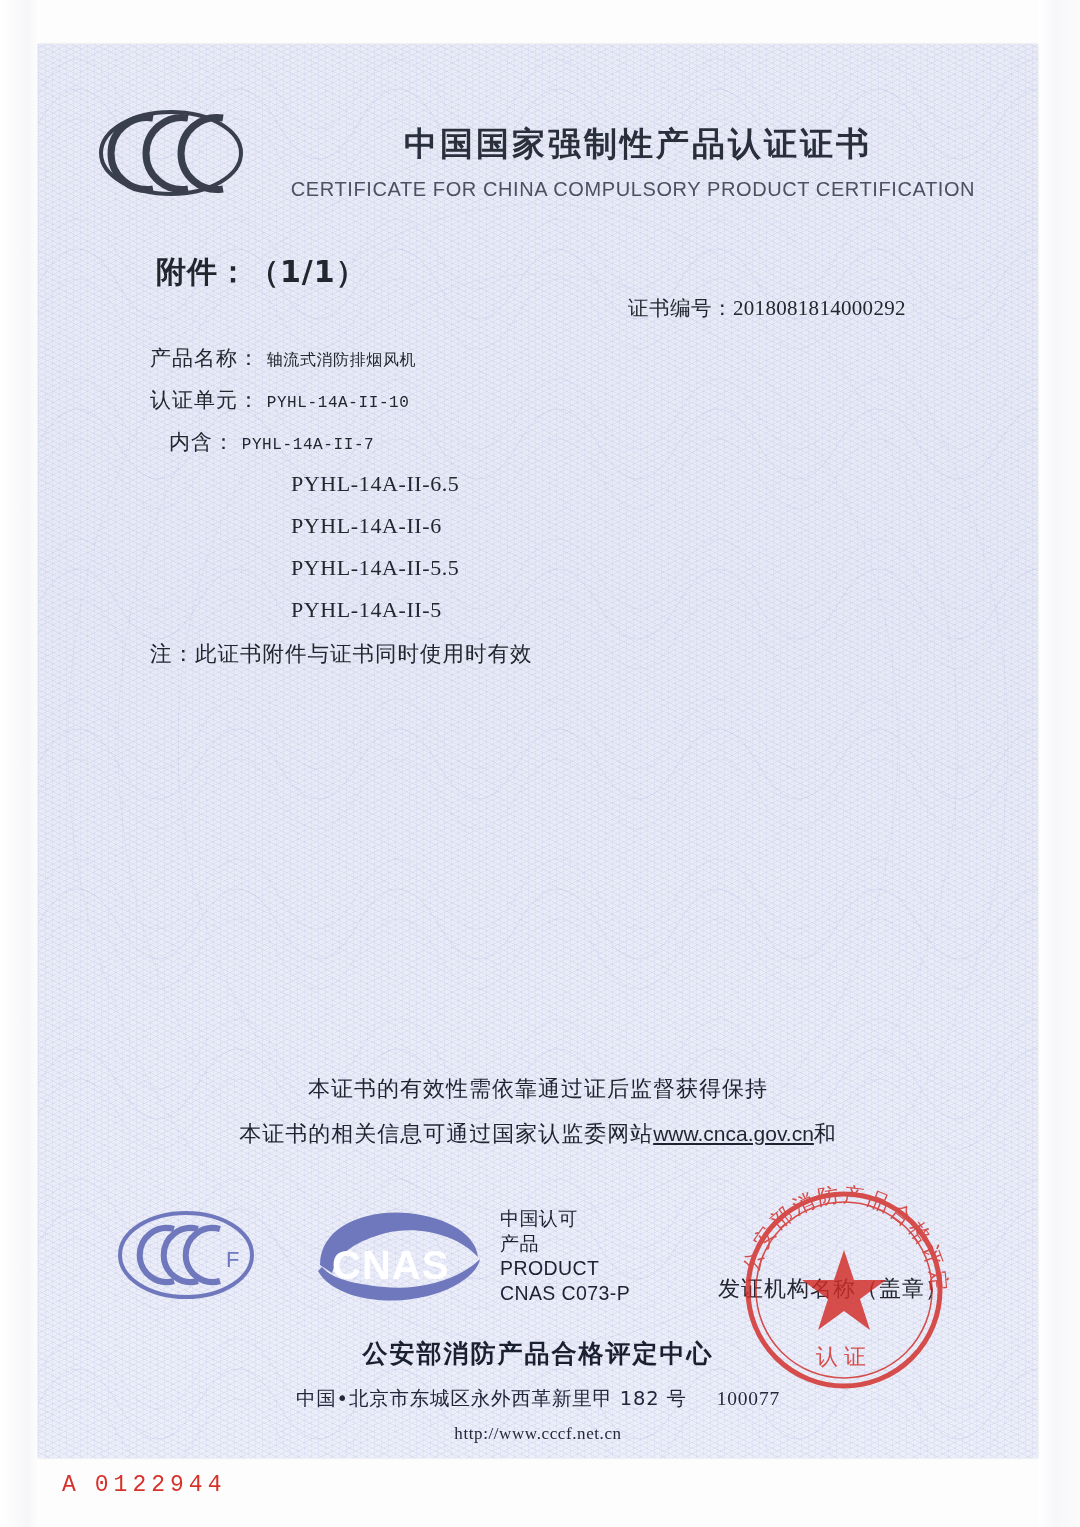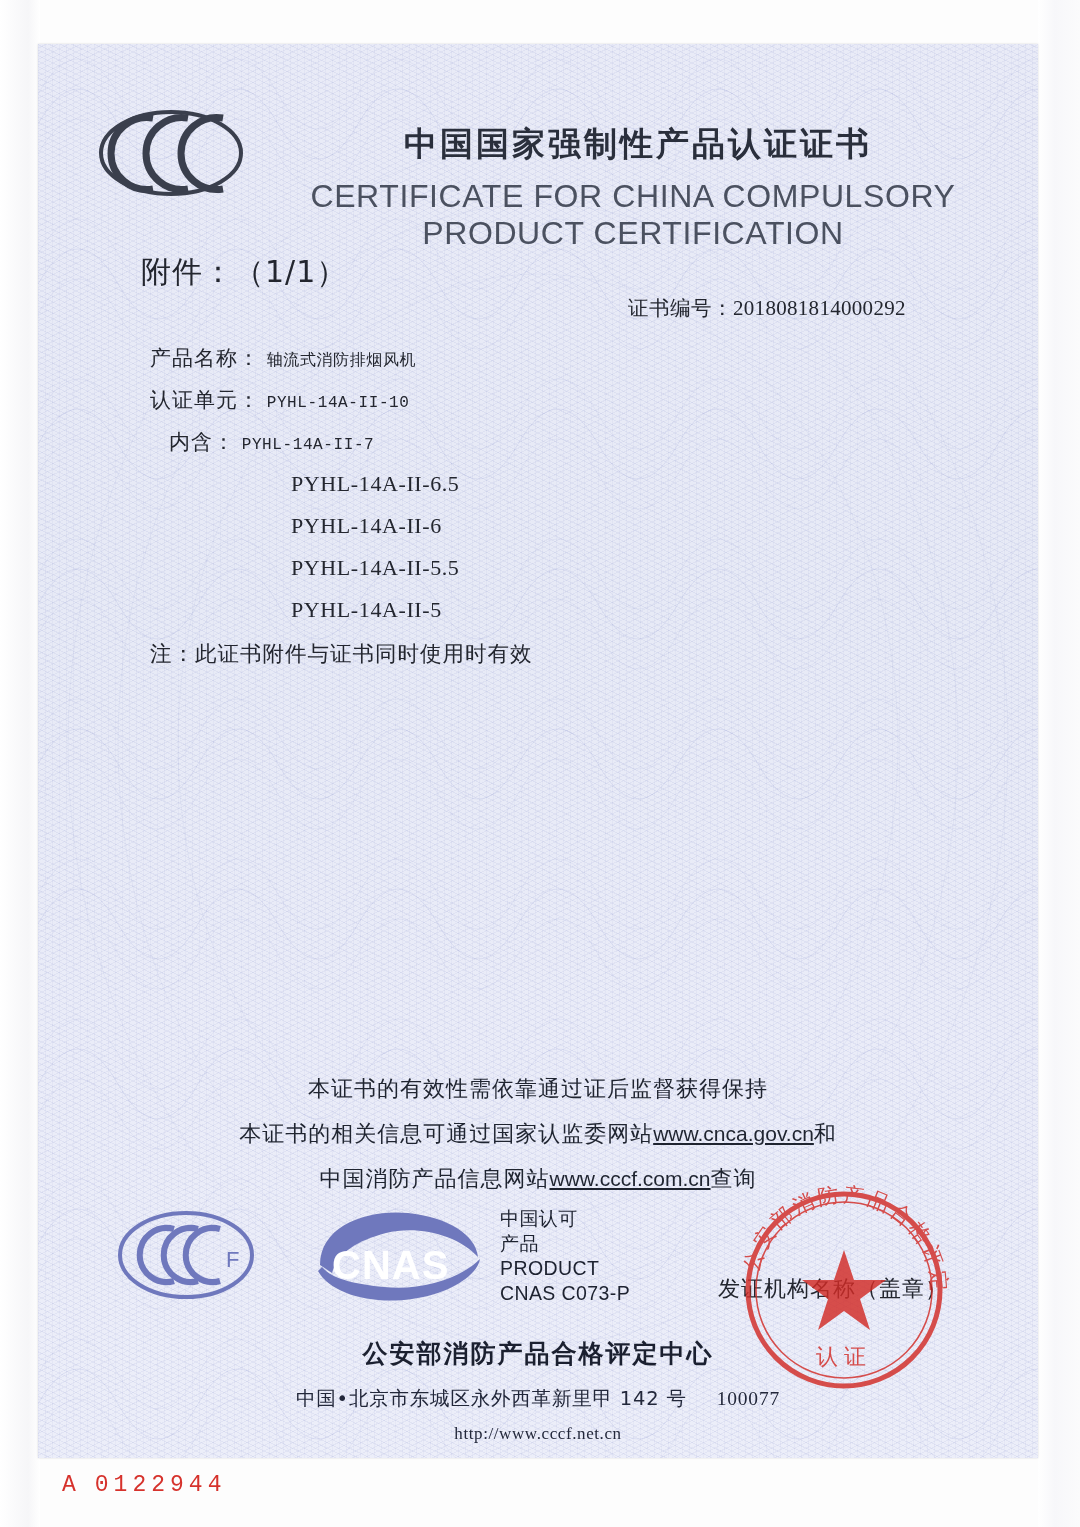--- a/index.html
+++ b/index.html
@@ -63,34 +63,35 @@
     color: #2a2f3c;
     font-weight: 600;
   }
   .title-en {
     position: absolute;
     left: 200px;
     top: 134px;
     width: 790px;
     text-align: center;
     font-family: "Liberation Sans", sans-serif;
-    font-size: 32px;
+    font-size: 20px;
     letter-spacing: 0.6px;
     color: #4b5160;
   }
 
   
   .attach-label {
     position: absolute;
-    left: 103px;
+    left: 118px;
     top: 208px;
     font-family: "DejaVu Sans", sans-serif;
     font-size: 30px;
     letter-spacing: 1px;
     color: #23262f;
+    font-weight: bold;
   }
   .cert-no {
     position: absolute;
     left: 590px;
     top: 250px;
     font-family: "DejaVu Sans", sans-serif;
     font-size: 20.5px;
     color: #23262f;
     letter-spacing: 0.5px;
   }
@@ -329,23 +330,20 @@
     <div class="incl-extra ix3">PYHL-14A-II-5</div>
 
     <div class="note">注：此证书附件与证书同时使用时有效</div>
 
     <div class="stmt stmt2">
       <span>本证书的相关信息可通过国家认监委网站</span><span class="link">www.cnca.gov.cn</span><span>和</span>
     </div>
 
     <div class="stmt stmt1">本证书的有效性需依靠通过证后监督获得保持</div>
 
-    <div class="stmt stmt3">
-      <span>中国消防产品信息网站</span><span class="link">www.cccf.com.cn</span><span>查询</span>
-    </div>
 
     <svg class="cccf-mark" viewBox="0 0 140 92">
       <ellipse cx="70" cy="46" rx="66" ry="42" fill="none" stroke="#6f78bd" stroke-width="4"></ellipse>
       <g fill="none" stroke="#6f78bd" stroke-width="6">
         <path d="M58,20 A27,27 0 1 0 58,72"></path>
         <path d="M82,20 A27,27 0 1 0 82,72"></path>
         <path d="M104,20 A27,27 0 1 0 104,72"></path>
       </g>
       <text x="110" y="58" font-family="Liberation Sans, sans-serif" font-size="22" fill="#6f78bd">F</text>
     </svg>
@@ -376,21 +374,21 @@
         <path d="M116 76 L126 106 L158 106 L132 125 L142 156 L116 137 L90 156 L100 125 L74 106 L106 106 Z" fill="#d22b26"></path>
         <text font-family="DejaVu Sans, sans-serif" font-size="21" fill="#d22b26" letter-spacing="3">
           <textPath href="#sealArcTop" startOffset="6%">公安部消防产品合格评定中心</textPath>
         </text>
         <text x="116" y="190" text-anchor="middle" font-family="DejaVu Sans, sans-serif" font-size="22" fill="#d22b26" letter-spacing="6">认证</text>
       </g>
     </svg>
 
     <div class="org">公安部消防产品合格评定中心</div>
     <div class="addr">
-      <span>中国•北京市东城区永外西革新里甲 142 号</span><span class="zip">100077</span>
+      <span>中国•北京市东城区永外西革新里甲 182 号</span><span class="zip">100077</span>
     </div>
     <div class="weburl">http://www.cccf.net.cn</div>
 
   </div>
 
   <div class="serial">
     <span class="pfx">A</span><span>0122944</span>
   </div>
 
 </div>

